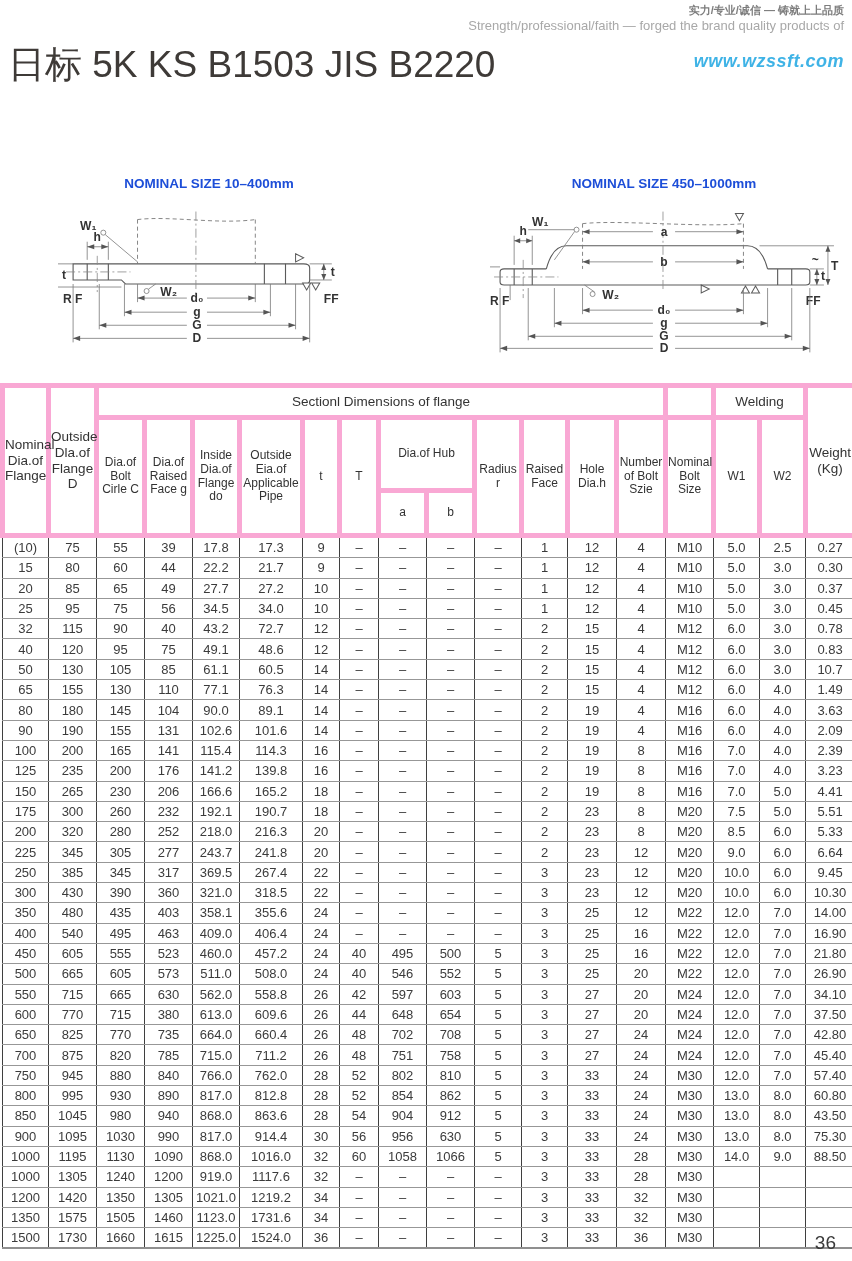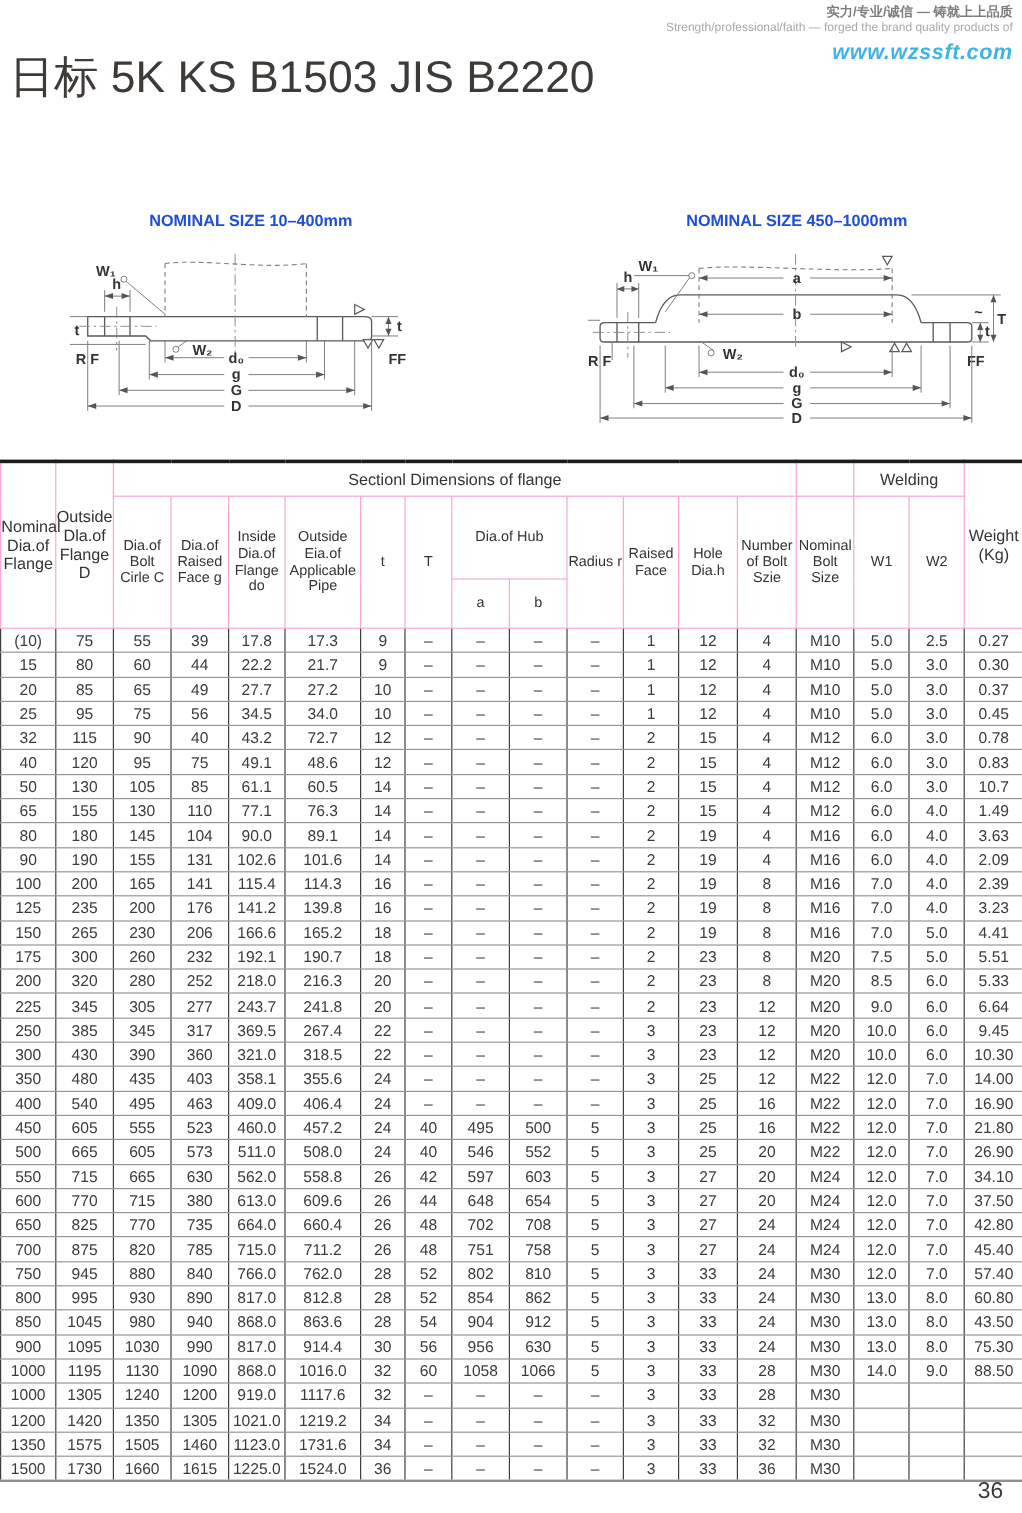--- a/index.html
+++ b/index.html
@@ -1,41 +1,41 @@
 <!DOCTYPE html>
 <html><head>
 <meta charset="utf-8">
 <style>
   html,body{margin:0;padding:0;background:#fff;}
   #page{position:relative;width:852px;height:1261px;background:#fff;overflow:hidden;
         font-family:"Liberation Sans","DejaVu Sans",sans-serif;color:#3a3a3a;}
   
   .masthead{position:absolute;top:4px;right:8px;text-align:right;line-height:1.25;}
   .slogan-cn{font-size:11px;color:#7d7d7d;font-weight:bold;}
-  .slogan-en{font-size:10px;color:#a8a8a8;}
-  .website{font-size:18px;font-style:italic;color:#3fb3e6;font-weight:bold;margin-top:2px;letter-spacing:.5px;}
+  .slogan-en{font-size:13px;color:#a8a8a8;}
+  .website{font-size:18px;font-style:italic;color:#3fb3e6;font-weight:bold;margin-top:16px;letter-spacing:.5px;}
   
   .page-title{position:absolute;left:8px;top:40px;font-size:37px;color:#3e3a37;letter-spacing:0;}
   
   .diagram{position:absolute;}
   .diagram .dg-title{text-align:center;font-size:13.5px;font-weight:bold;color:#1d4ed8;margin-bottom:2px;}
   #diagram-left{left:58px;top:176px;width:302px;}
   #diagram-right{left:488px;top:176px;width:352px;}
   svg{display:block;}
   svg .ln{stroke:#5a5a5a;stroke-width:1.1;fill:none;}
   svg .thin{stroke:#7a7a7a;stroke-width:.8;fill:none;}
   svg .dash{stroke:#7a7a7a;stroke-width:.9;fill:none;stroke-dasharray:4 3;}
   svg .cline{stroke:#8a8a8a;stroke-width:.8;fill:none;stroke-dasharray:9 3 2 3;}
   svg .arr{fill:#555;stroke:none;}
   svg .weld{fill:#fff;stroke:#5a5a5a;stroke-width:1;}
   svg text{font-family:"Liberation Sans","DejaVu Sans",sans-serif;font-size:12px;font-weight:bold;fill:#333;}
   
   #flange-table{position:absolute;left:0;top:383px;width:852px;border-collapse:collapse;table-layout:fixed;
     border-top:3px solid #1c1c1c;border-bottom:2px solid #8f8f8f;}
-  #flange-table th{border:1px solid #f9a8d4;font-weight:normal;font-size:12px;line-height:1.15;
+  #flange-table th{border:5px solid #f9a8d4;font-weight:normal;font-size:12px;line-height:1.15;
     padding:0;text-align:center;vertical-align:middle;color:#333;}
   #flange-table thead tr.r1 th{height:27px;font-size:13.5px;}
   #flange-table thead tr.r2 th{height:68px;}
   #flange-table thead tr.r3 th{height:40px;}
   #flange-table td{border-style:solid;border-width:1px;border-color:#979797 #3f3f3f;
     font-size:13px;text-align:center;vertical-align:middle;padding:0;height:19.3px;color:#3b3b3b;}
   .page-number{position:absolute;right:16px;top:1232px;font-size:19px;color:#3a3a3a;}
 </style>
 </head>
 <body>

